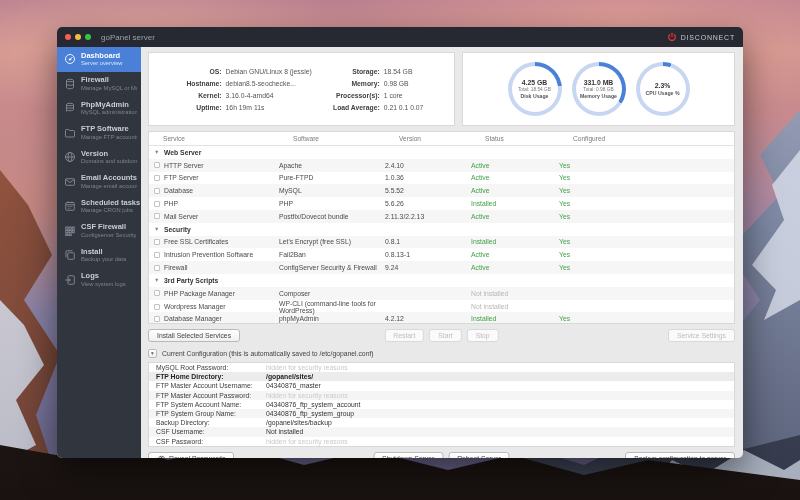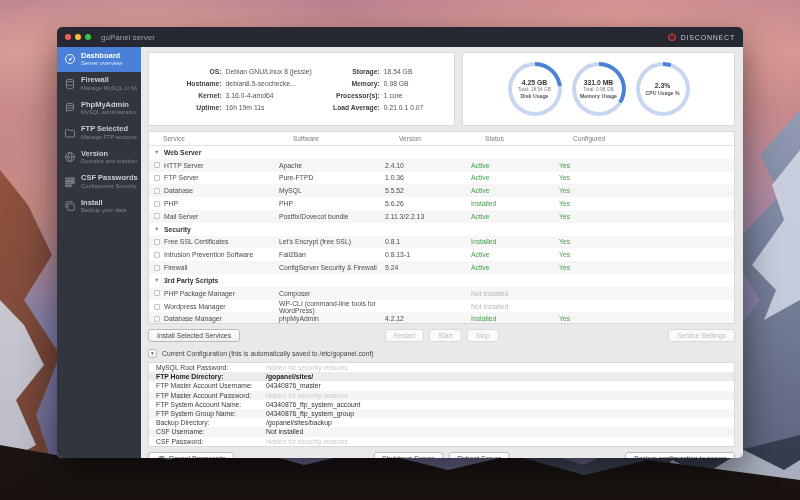--- a/index.html
+++ b/index.html
@@ -192,65 +192,101 @@
             <div class="t2">MySQL administration tool</div>
           </span>
         </div>
         <div class="side-item">
           <span class="icn">
             <svg viewBox="0 0 24 24" width="12" height="12" fill="none" stroke="currentColor" stroke-width="1.8">
               <path d="M3 7a2 2 0 0 1 2-2h4l2 2h8a2 2 0 0 1 2 2v9a2 2 0 0 1-2 2H5a2 2 0 0 1-2-2z"></path>
             </svg>
           </span>
           <span class="txt">
-            <div class="t1">FTP Selected</div>
+            <div class="t1">FTP Software</div>
             <div class="t2">Manage FTP accounts</div>
           </span>
         </div>
         <div class="side-item">
           <span class="icn">
             <svg viewBox="0 0 24 24" width="12" height="12" fill="none" stroke="currentColor" stroke-width="1.8">
               <circle cx="12" cy="12" r="9"></circle>
               <ellipse cx="12" cy="12" rx="4" ry="9"></ellipse>
               <path d="M3 12h18"></path>
             </svg>
           </span>
           <span class="txt">
             <div class="t1">Version</div>
             <div class="t2">Domains and subdomains</div>
+          </span>
+        </div>
+        <div class="side-item">
+          <span class="icn">
+            <svg viewBox="0 0 24 24" width="12" height="12" fill="none" stroke="currentColor" stroke-width="1.8">
+              <rect x="3" y="5.5" width="18" height="13" rx="1.5"></rect>
+              <path d="M3.5 7l8.5 6 8.5-6"></path>
+            </svg>
+          </span>
+          <span class="txt">
+            <div class="t1">Email Accounts</div>
+            <div class="t2">Manage email accounts</div>
+          </span>
+        </div>
+        <div class="side-item">
+          <span class="icn">
+            <svg viewBox="0 0 24 24" width="12" height="12" fill="none" stroke="currentColor" stroke-width="1.8">
+              <rect x="3.5" y="5" width="17" height="15.5" rx="1.5"></rect>
+              <path d="M3.5 9.5h17M8 2.8V6M16 2.8V6M7.5 13h2M11 13h2M14.5 13h2M7.5 16.5h2M11 16.5h2"></path>
+            </svg>
+          </span>
+          <span class="txt">
+            <div class="t1">Scheduled tasks</div>
+            <div class="t2">Manage CRON jobs</div>
           </span>
         </div>
         <div class="side-item">
           <span class="icn">
             <svg viewBox="0 0 24 24" width="12" height="12" fill="none" stroke="currentColor" stroke-width="1.8">
               <rect x="3.5" y="4" width="4.5" height="4.5"></rect>
               <rect x="10" y="4" width="4.5" height="4.5"></rect>
               <rect x="16.5" y="4" width="4" height="4.5"></rect>
               <rect x="3.5" y="11" width="4.5" height="4.5"></rect>
               <rect x="10" y="11" width="4.5" height="4.5"></rect>
               <rect x="16.5" y="11" width="4" height="4.5"></rect>
               <rect x="3.5" y="18" width="4.5" height="3"></rect>
               <rect x="10" y="18" width="4.5" height="3"></rect>
             </svg>
           </span>
           <span class="txt">
-            <div class="t1">CSF Passwords</div>
+            <div class="t1">CSF Firewall</div>
             <div class="t2">Configserver Security</div>
           </span>
         </div>
         <div class="side-item">
           <span class="icn">
             <svg viewBox="0 0 24 24" width="12" height="12" fill="none" stroke="currentColor" stroke-width="1.8">
               <rect x="7.5" y="7.5" width="13" height="13" rx="1.5"></rect>
               <path d="M4 16.5V5a1.5 1.5 0 0 1 1.5-1.5H17"></path>
             </svg>
           </span>
           <span class="txt">
             <div class="t1">Install</div>
             <div class="t2">Backup your data</div>
+          </span>
+        </div>
+        <div class="side-item">
+          <span class="icn">
+            <svg viewBox="0 0 24 24" width="12" height="12" fill="none" stroke="currentColor" stroke-width="1.8">
+              <rect x="8" y="3.5" width="12.5" height="17" rx="1.5"></rect>
+              <path d="M2.5 12h10M10 9l2.8 3L10 15"></path>
+            </svg>
+          </span>
+          <span class="txt">
+            <div class="t1">Logs</div>
+            <div class="t2">View system logs</div>
           </span>
         </div>
       </div>
 
     <div class="main">
       <div class="top-row">
         <div class="panel info-panel">
           <div class="info-cols">
             <div class="info-col l" id="info-left">
                 <div class="info-row">

